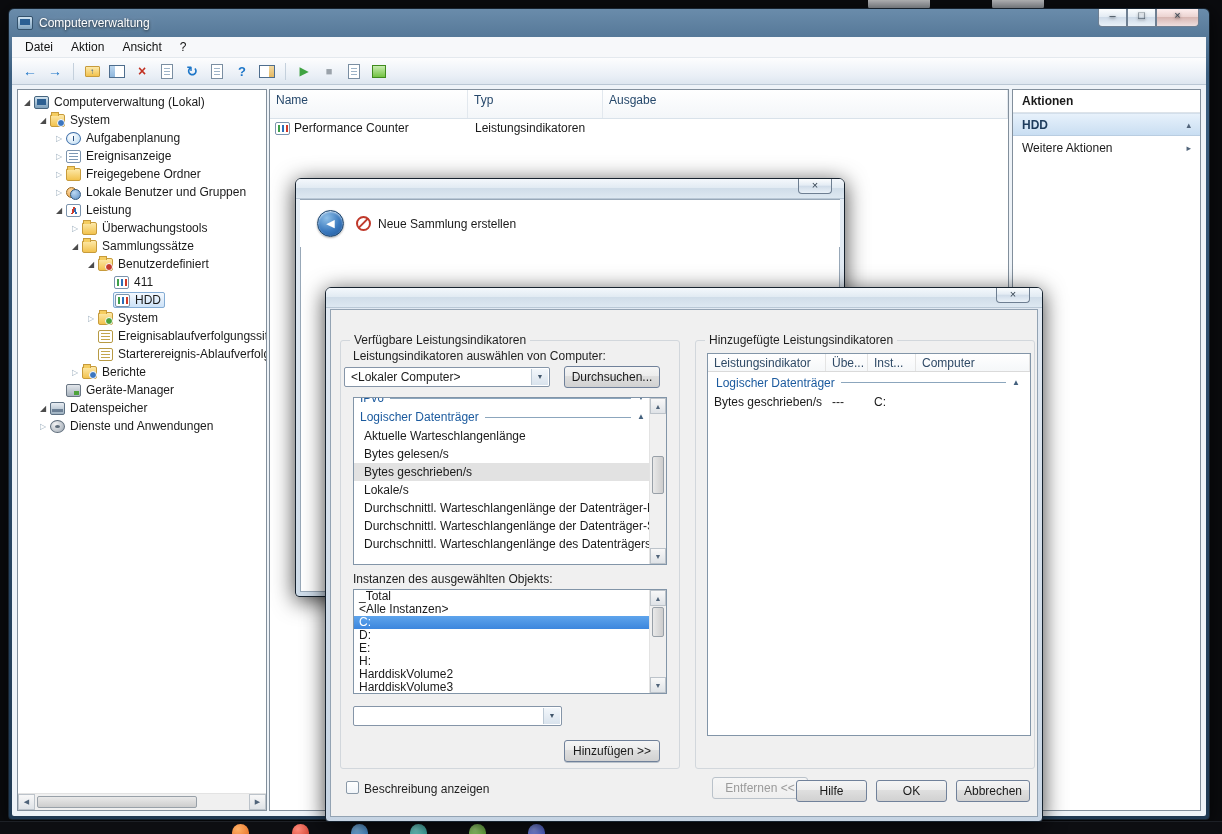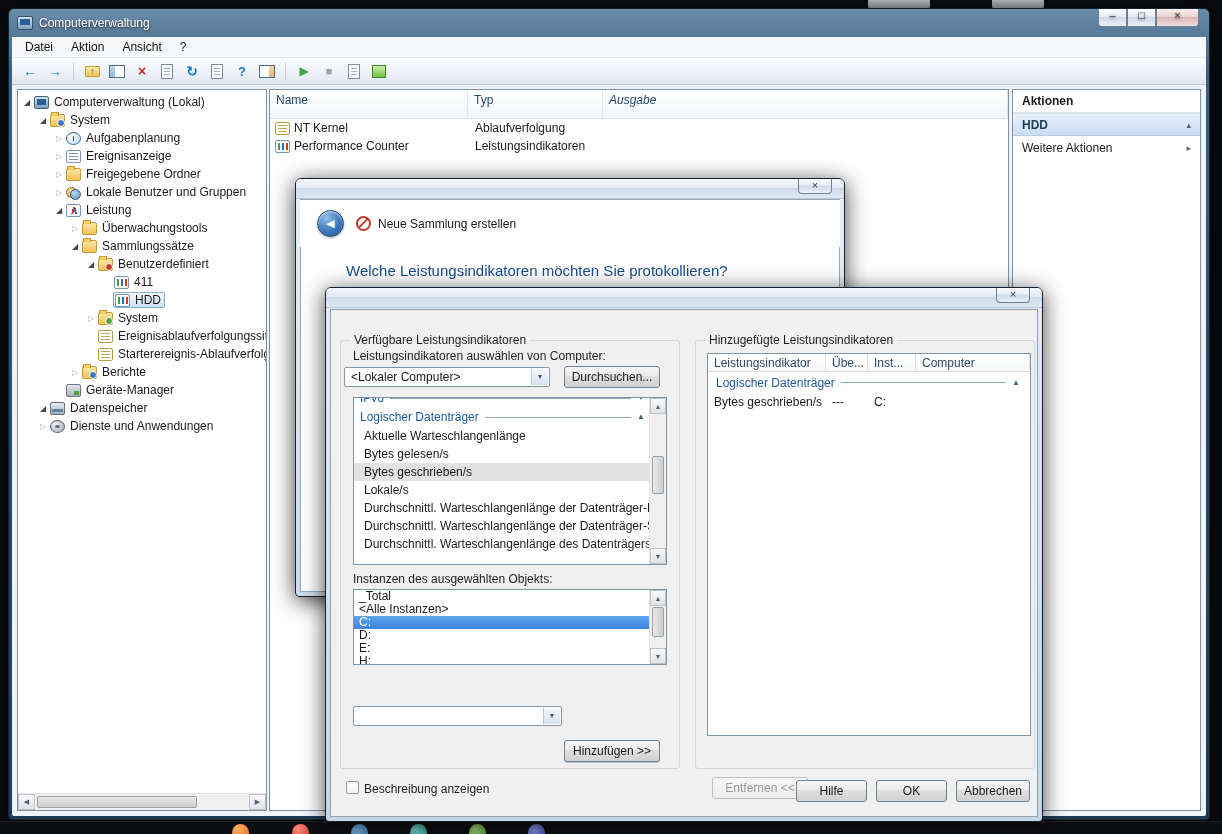--- a/index.html
+++ b/index.html
@@ -113,21 +113,21 @@
   .sb-btn { position:absolute; background:linear-gradient(#f8f8f8,#dfe3e7); border:1px solid #bcc3ca; color:#50647a;
             text-align:center; font-size:7px; display:flex; align-items:center; justify-content:center; }
   .hsb .sb-btn { top:0; bottom:0; width:17px; }
   .vsb .sb-btn { left:0; right:0; height:16px; }
   .sb-thumb-h { position:absolute; top:2px; bottom:2px; background:linear-gradient(#e9e9e9,#cdcdcd); border:1px solid #98a0a8; border-radius:2px; }
   .sb-thumb-v { position:absolute; left:2px; right:2px; background:linear-gradient(90deg,#e9e9e9,#cdcdcd); border:1px solid #98a0a8; border-radius:2px; }
 
   
   #lp-header { display:flex; height:29px; background:linear-gradient(#fff,#f3f6f9); border-bottom:1px solid #d9e2ea; color:#26486b; }
   .lp-h { padding:3px 6px 0 6px; border-right:1px solid #e2e8ee; }
-  .lp-h.c1{width:198px;} .lp-h.c2{width:135px;} .lp-h.c3{flex:1;font-style:italic;}
+  .lp-h.c1{width:198px;} .lp-h.c2{width:135px;} .lp-h.c3{flex:1;}
   .lp-row { display:flex; height:18px; align-items:center; }
   .lp-c1{width:198px; display:flex; align-items:center; padding-left:4px;} .lp-c2{width:135px; padding-left:7px;}
   .lp-row .tico { margin-right:4px; }
 
   
   #ap-title { height:23px; line-height:23px; padding-left:9px; font-weight:bold; border-bottom:1px solid #dde3e9; }
   #ap-hdd { height:23px; display:flex; align-items:center; justify-content:space-between; padding:0 9px;
             font-weight:bold; color:#1e3c5c; background:linear-gradient(#e7f1fb,#c9def2);
             border-top:1px solid #d3dfeb; border-bottom:1px solid #b9cde1; }
   #ap-more { height:23px; display:flex; align-items:center; justify-content:space-between; padding:0 9px; }
@@ -365,27 +365,20 @@
         </div>
 
         <div id="list-pane" class="pane">
           <div id="lp-header">
             <span class="lp-h c1">Name</span>
             <span class="lp-h c2">Typ</span>
             <span class="lp-h c3">Ausgabe</span>
           </div>
           <div class="lp-row">
             <span class="lp-c1">
-                <span class="tico i-trace"></span>
-                <span>NT Kernel</span>
-              </span>
-            <span class="lp-c2">Ablaufverfolgung</span>
-          </div>
-          <div class="lp-row">
-            <span class="lp-c1">
                 <span class="tico i-chart"></span>
                 <span>Performance Counter</span>
               </span>
             <span class="lp-c2">Leistungsindikatoren</span>
           </div>
         </div>
 
         <div id="actions-pane" class="pane">
           <div id="ap-title">Aktionen</div>
           <div id="ap-hdd">
@@ -405,21 +398,20 @@
   <div id="wizard" class="glassframe" style="z-index:20;">
     <div class="dlg-tbar">
       <span class="capbtn dlg-close">×</span>
     </div>
     <div class="wiz-client"></div>
     <div id="wiz-band">
       <span class="backbtn">◀</span>
       <span class="noico"></span>
       <span>Neue Sammlung erstellen</span>
     </div>
-    <div id="wiz-heading">Welche Leistungsindikatoren möchten Sie protokollieren?</div>
   </div>
 
   <div id="add-dialog" class="glassframe" style="z-index:30;">
     <div class="dlg-tbar">
       <span class="capbtn dlg-close">×</span>
     </div>
     <div class="dlg-client"></div>
 
     <div class="grpbox" style="left:14px;top:52px;width:340px;height:429px;"></div>
     <span class="grplbl" style="left:24px;top:45px;">Verfügbare Leistungsindikatoren</span>
@@ -455,21 +447,21 @@
       </div>
       <div class="vsb">
         <span class="sb-btn" style="top:0;">▲</span>
         <span class="sb-thumb-v" style="top:58px;height:38px;"></span>
         <span class="sb-btn" style="bottom:0;">▼</span>
       </div>
     </div>
 
     <span class="lbl" style="left:27px;top:284px;">Instanzen des ausgewählten Objekts:</span>
 
-    <div class="listbox" style="left:27px;top:301px;width:314px;height:76px;">
+    <div class="listbox" style="left:27px;top:301px;width:314px;height:105px;">
       <div class="lrows">
         <div class="irow">_Total</div>
         <div class="irow">&lt;Alle Instanzen&gt;</div>
         <div class="irow sel-blue">C:</div>
         <div class="irow">D:</div>
         <div class="irow">E:</div>
         <div class="irow">H:</div>
         <div class="irow">HarddiskVolume2</div>
         <div class="irow">HarddiskVolume3</div>
       </div>

